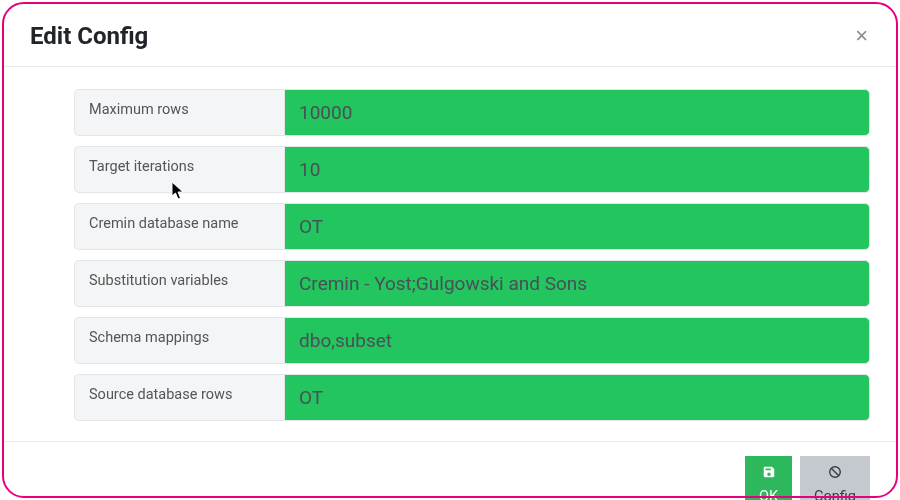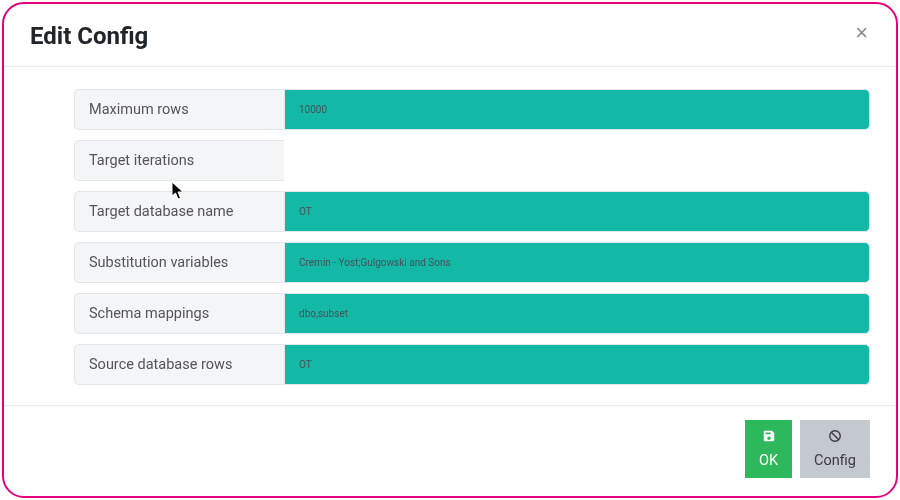--- a/index.html
+++ b/index.html
@@ -24,21 +24,21 @@
       top: 2px; left: 2px; right: 2px; bottom: 2px;
       background: #fff;
       border-radius: 22px;
       display: flex;
       flex-direction: column;
     }
     .modal-header {
       padding: 20px 28px 16px 28px;
       border-bottom: 1px solid #e9ecef;
       display: flex;
-      align-items: flex-start;
+      align-items: center;
       justify-content: space-between;
     }
     .modal-title {
       font-size: 24px;
       font-weight: 700;
       color: #212529;
     }
     .close-btn {
       background: none;
       border: none;
@@ -67,23 +67,23 @@
       border-radius: 5px 0 0 5px;
       padding: 11px 14px;
       font-size: 14.5px;
       color: #555;
     }
     .form-input {
       flex: 1;
       border: 1px solid #e2e5e9;
       border-radius: 0 5px 5px 0;
       padding: 11px 14px;
-      font-size: 10px;
+      font-size: 19px;
       color: #495057;
-      background: #14b8a6;
+      background: #22c55e;
       outline: none;
       font-family: inherit;
     }
     .modal-footer {
       padding: 14px 28px 20px 28px;
       border-top: 1px solid #e9ecef;
       display: flex;
       justify-content: flex-end;
       gap: 8px;
     }
@@ -130,24 +130,25 @@
 
   <div class="modal-body">
 
     <div class="form-row">
       <div class="form-label">Maximum rows</div>
       <input class="form-input" type="text" value="10000" style="">
     </div>
 
     <div class="form-row">
       <div class="form-label">Target iterations</div>
+      <input class="form-input" type="text" value="10" style="">
     </div>
 
     <div class="form-row">
-      <div class="form-label">Target database name</div>
+      <div class="form-label">Cremin database name</div>
       <input class="form-input" type="text" value="OT" style="">
     </div>
 
     <div class="form-row">
       <div class="form-label">Substitution variables</div>
       <input class="form-input" type="text" value="Cremin - Yost;Gulgowski and Sons" style="">
     </div>
 
     <div class="form-row">
       <div class="form-label">Schema mappings</div>

